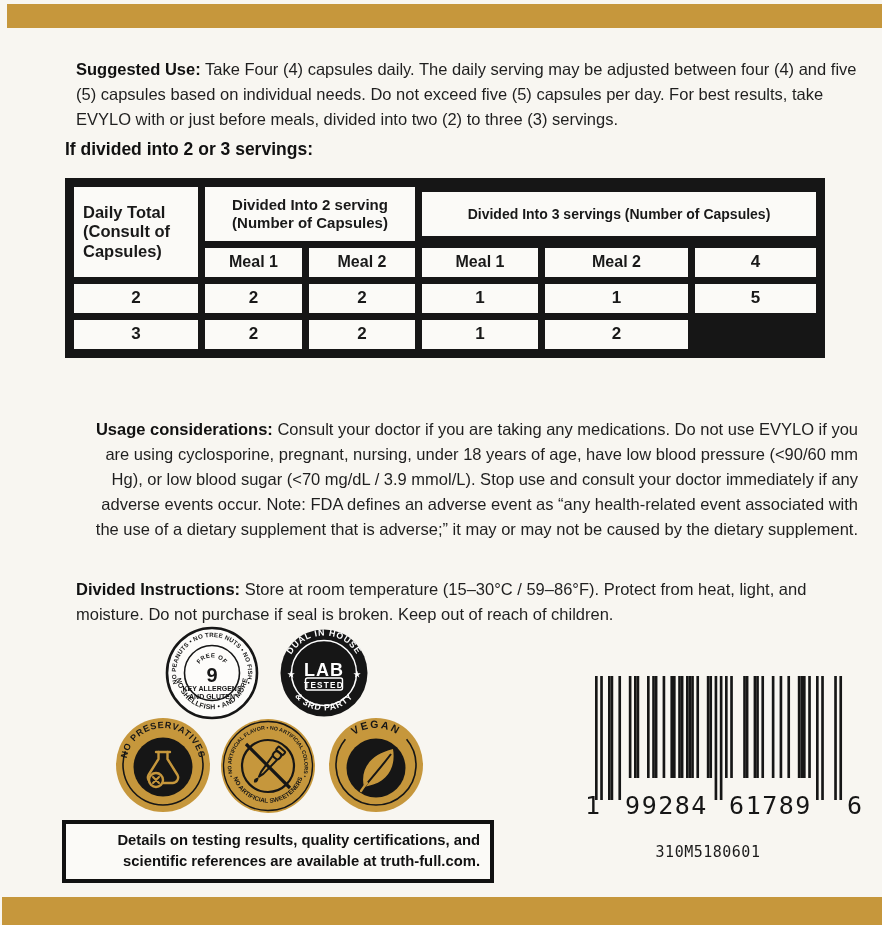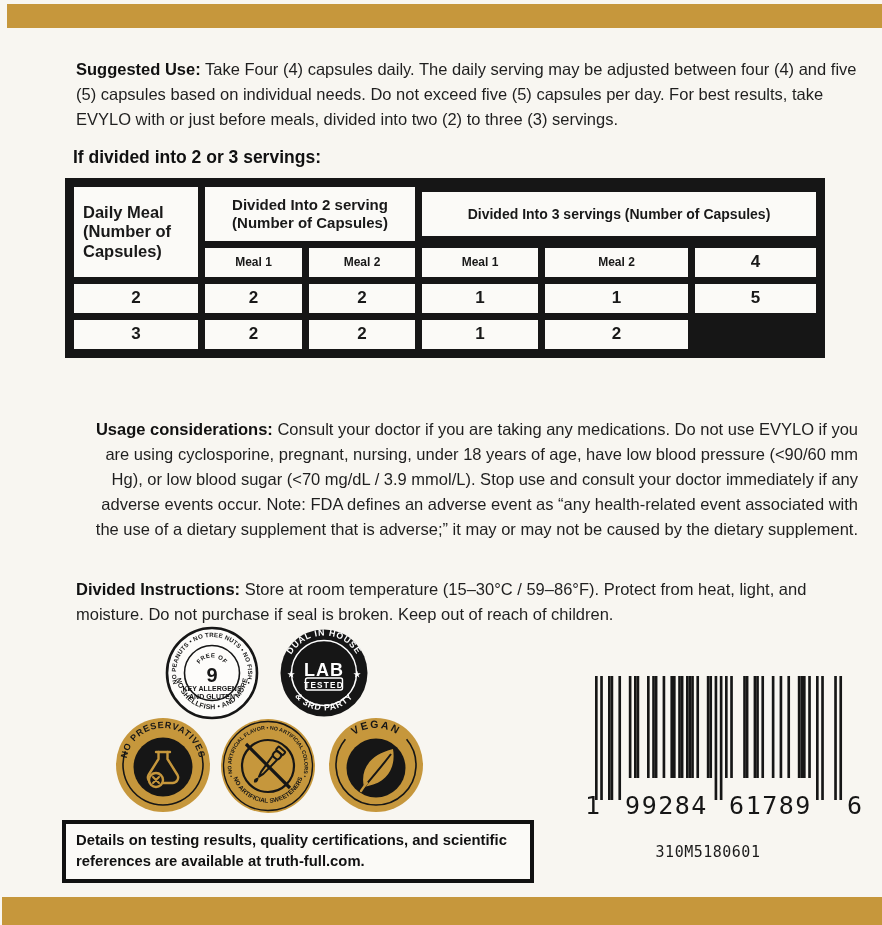--- a/index.html
+++ b/index.html
@@ -16,35 +16,35 @@
   }
   .band{position:absolute;background:var(--gold);}
   .band-top{top:4px;left:7px;right:0;height:24px;}
   .band-bottom{top:897px;left:2px;right:0;height:28px;}
 
   .para{position:absolute;left:65px;width:782px;font-size:16.5px;line-height:25px;margin:11px;}
   .para b{font-weight:700;color:#111;}
   #suggested{top:46px;}
   #usage{top:406px;text-align:right;}
   #storage{top:566px;}
-  #servings-heading{position:absolute;left:65px;top:139px;margin:8px;font-size:17.5px;font-weight:700;color:#111;}
+  #servings-heading{position:absolute;left:65px;top:139px;margin:0;font-size:17.5px;font-weight:700;color:#111;}
 
   
   .dosage-table{
     position:absolute;left:65px;top:178px;width:760px;
     background:var(--ink);
     display:grid;
     grid-template-columns:124px 97px 106px 116px 143px 121px;
     grid-template-rows:54px 29px 29px 29px;
     gap:7px;padding:9px;box-sizing:border-box;
   }
   .cell{
     background:#FBFAF7;color:#191919;font-weight:700;
     display:flex;align-items:center;justify-content:center;
-    text-align:center;font-size:12px;line-height:1.18;
+    text-align:center;font-size:16px;line-height:1.18;
   }
   .cell-col1{grid-row:1/3;grid-column:1;justify-content:flex-start;text-align:left;padding:0 4px 0 9px;font-size:16.5px;}
   .cell-g2{grid-column:2/4;grid-row:1;font-size:15px;padding:0 6px;}
   .cell-g3{grid-column:4/7;grid-row:1;font-size:14px;margin:5px 0;padding:16px 6px;}
   .cell-num{font-size:17px;}
 
   
   .badge{position:absolute;}
   #badge-allergen{left:164px;top:625px;}
   #badge-lab{left:279px;top:628px;}
@@ -54,23 +54,23 @@
   .arc{font-weight:700;fill:var(--ink);text-anchor:middle;}
   .arc-w{font-weight:700;fill:#ffffff;text-anchor:middle;}
   .ctr{font-weight:700;fill:var(--ink);text-anchor:middle;}
   .f-gold{fill:var(--gold);}
   .f-ink{fill:var(--ink);}
   .s-ink{stroke:var(--ink);}
   .s-gold{stroke:var(--gold);}
 
   
   .details-box{
-    position:absolute;left:62px;top:820px;width:472px;box-sizing:border-box;
+    position:absolute;left:62px;top:820px;width:432px;box-sizing:border-box;
     border:4px solid #111;padding:6px 10px;
-    font-size:14.8px;font-weight:700;text-align:left;line-height:1.45;color:#111;
+    font-size:14.8px;font-weight:700;text-align:right;line-height:1.45;color:#111;
     background:#FBFAF7;
   }
 
   
   #barcode-svg{position:absolute;left:577px;top:674px;}
   .bc-digit{font-family:"DejaVu Sans Mono","Liberation Mono",monospace;font-size:25px;fill:var(--ink);letter-spacing:1.5px;}
   .bc-mid{text-anchor:middle;}
   #product-code{
     position:absolute;left:564px;top:843px;width:288px;text-align:center;
     font-family:"DejaVu Sans Mono","Liberation Mono",monospace;font-size:15px;letter-spacing:.5px;color:#1b1b1b;
@@ -83,21 +83,21 @@
 <div class="band band-bottom"></div>
 
 <p class="para" id="suggested">
   <b>Suggested Use:</b>
   <span>Take Four (4) capsules daily. The daily serving may be adjusted between four (4) and five (5) capsules based on individual needs. Do not exceed five (5) capsules per day. For best results, take EVYLO with or just before meals, divided into two (2) to three (3) servings.</span>
 </p>
 
 <h2 id="servings-heading">If divided into 2 or 3 servings:</h2>
 
 <div class="dosage-table">
-  <div class="cell cell-col1">Daily Meal (Number of Capsules)</div>
+  <div class="cell cell-col1">Daily Total (Consult of Capsules)</div>
   <div class="cell cell-g2">Divided Into 2 serving (Number of Capsules)</div>
   <div class="cell cell-g3">Divided Into 3 servings (Number of Capsules)</div>
 
   <div class="cell">Meal 1</div>
   <div class="cell">Meal 2</div>
   <div class="cell">Meal 1</div>
   <div class="cell">Meal 2</div>
 
   <div class="cell cell-num">4</div>
   <div class="cell cell-num">2</div>

